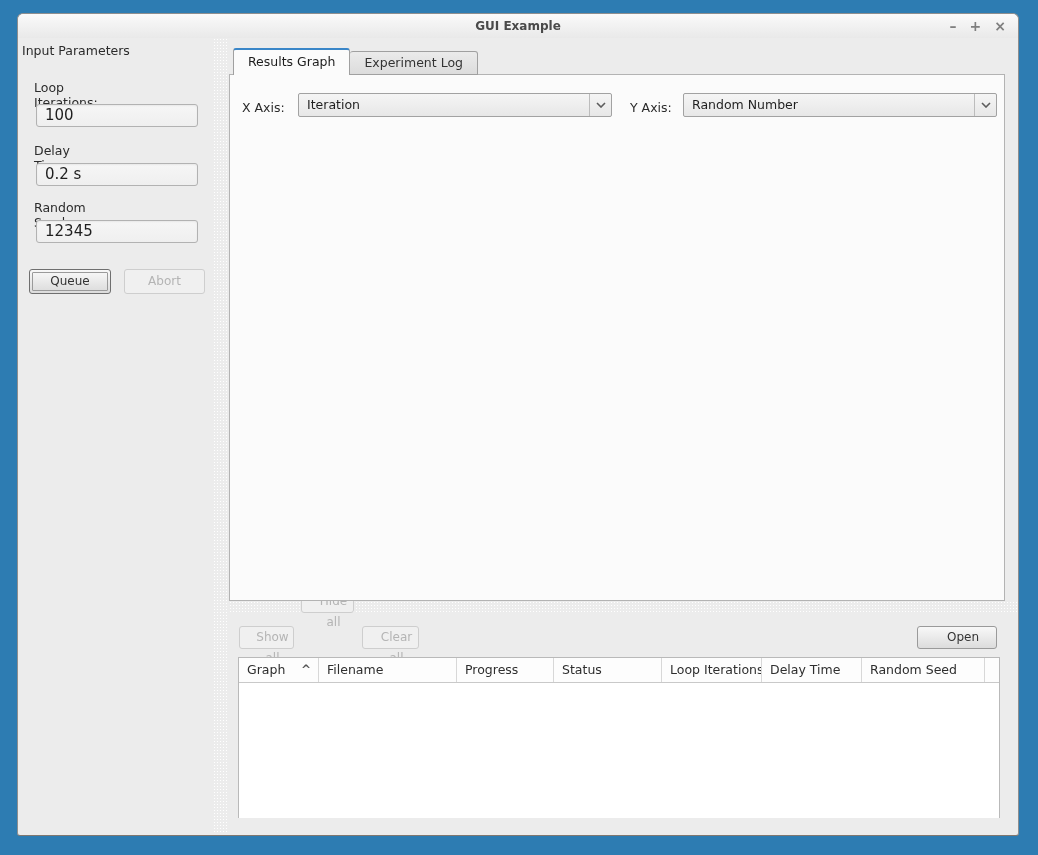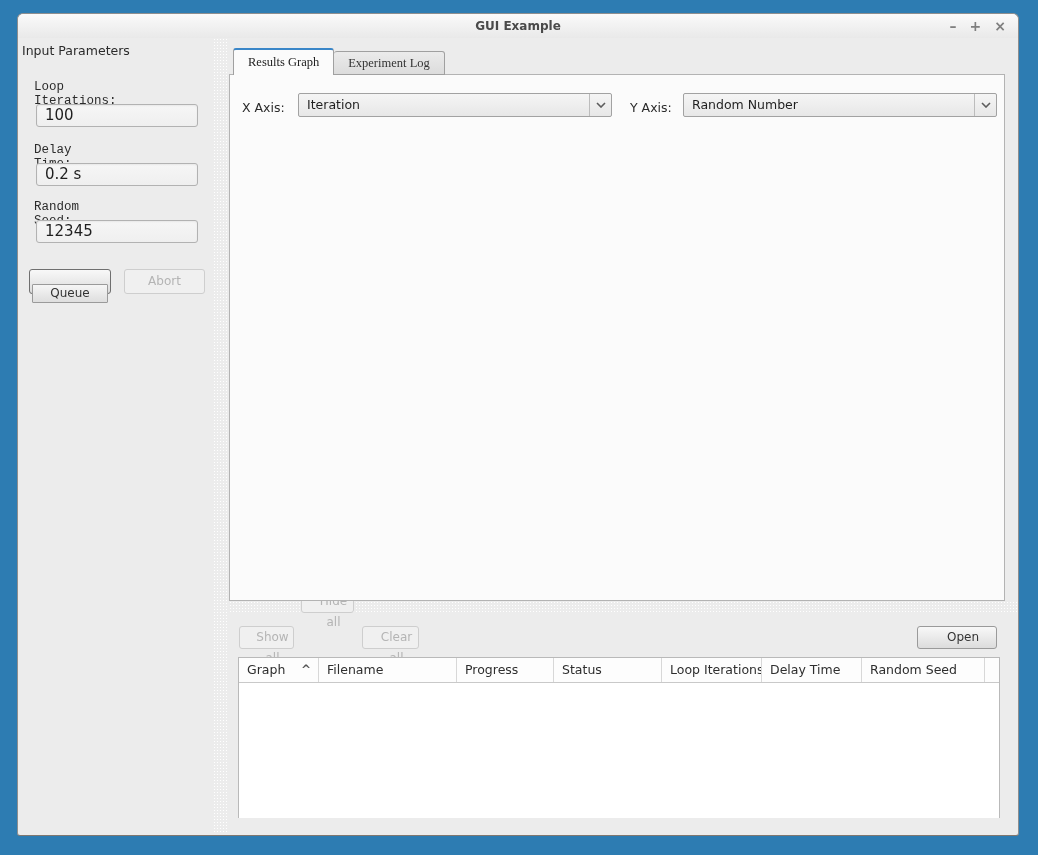--- a/index.html
+++ b/index.html
@@ -12,41 +12,41 @@
   
   .titlebar{position:absolute;left:0;top:0;right:0;height:24px;
     background:linear-gradient(#fafafa,#e9e9e9);border-radius:6px 6px 0 0;}
   .title{position:absolute;left:0;right:0;top:0;height:24px;line-height:24px;
     text-align:center;font-size:12px;font-weight:bold;color:#4a4a4a;}
   .win-controls{position:absolute;right:12px;top:0;height:24px;display:flex;gap:13px;align-items:center;}
   .win-controls span{color:#7f7f7f;font-size:14px;font-weight:bold;line-height:24px;cursor:default;}
   
   .side-title{position:absolute;left:4px;top:29px;font-size:12.5px;color:#2b2b2b;}
   .fields{position:absolute;left:0;top:0;}
-  .f-label{position:absolute;left:16px;font-size:12.5px;color:#2b2b2b;font-family:Liberation Mono, monospace;}
+  .f-label{position:absolute;left:16px;font-size:12.5px;color:#2b2b2b;}
   .f-input{position:absolute;left:18px;width:162px;height:23px;
     background:linear-gradient(#f6f6f6,#efefef);border:1px solid #b2b2b2;border-radius:3px;
     font-size:15px;color:#1f1f1f;padding:0 0 0 8px;line-height:21px;
     box-shadow:inset 0 1px 2px rgba(0,0,0,.06);}
   .btn{display:inline-block;text-align:center;font-size:12px;color:#333;
     background:linear-gradient(#f8f8f8,#dcdcdc);border:1px solid #9a9a9a;border-radius:3px;
     line-height:21px;cursor:default;}
   .btn.disabled{background:#f0f0f0;border-color:#cecece;color:#b4b4b4;}
   .btn-queue{position:absolute;left:11px;top:255px;width:82px;height:25px;
     border-color:#6f6f6f;padding:2px;}
   .btn-queue .focus-frame{display:block;border:1px solid #9a9a9a;border-radius:1px;
-    height:100%;line-height:17px;background:linear-gradient(#f6f6f6,#dedede);margin-top:12px;}
+    height:100%;line-height:17px;background:linear-gradient(#f6f6f6,#dedede);}
   .btn-abort{position:absolute;left:106px;top:255px;width:81px;height:25px;line-height:23px;text-align:center;}
   
   .vsplit{position:absolute;left:195px;top:24px;width:14px;bottom:1px;
     background-image:radial-gradient(#ffffff 32%,rgba(0,0,0,0) 36%);background-size:3px 3px;}
   .hsplit{position:absolute;left:211px;top:587px;width:789px;height:13px;
     background-image:radial-gradient(#ffffff 32%,rgba(0,0,0,0) 36%);background-size:3px 3px;}
   
-  .tabbar{position:absolute;left:215px;top:34px;height:27px;display:flex;align-items:flex-end;z-index:3;font-family:Liberation Serif, serif;}
+  .tabbar{position:absolute;left:215px;top:34px;height:27px;display:flex;align-items:flex-end;z-index:3;}
   .tab{font-size:12.5px;color:#333;padding:0 14px;border:1px solid #a0a0a0;cursor:default;}
   .tab.active{height:27px;line-height:24px;background:#fbfbfb;border-top:2px solid #3a86c8;
     border-bottom:none;border-radius:3px 3px 0 0;color:#1d1d1d;position:relative;z-index:4;}
   .tab.inactive{height:24px;line-height:22px;background:linear-gradient(#ebebeb,#dcdcdc);
     border-left:none;border-radius:3px 3px 0 0;}
   .pane{position:absolute;left:211px;top:60px;width:776px;height:527px;
     background:#fbfbfb;border:1px solid #b3b3b3;z-index:2;}
   
   .ax-label{position:absolute;top:25px;font-size:12.5px;color:#2b2b2b;}
   .combo{position:absolute;top:18px;width:314px;height:24px;

